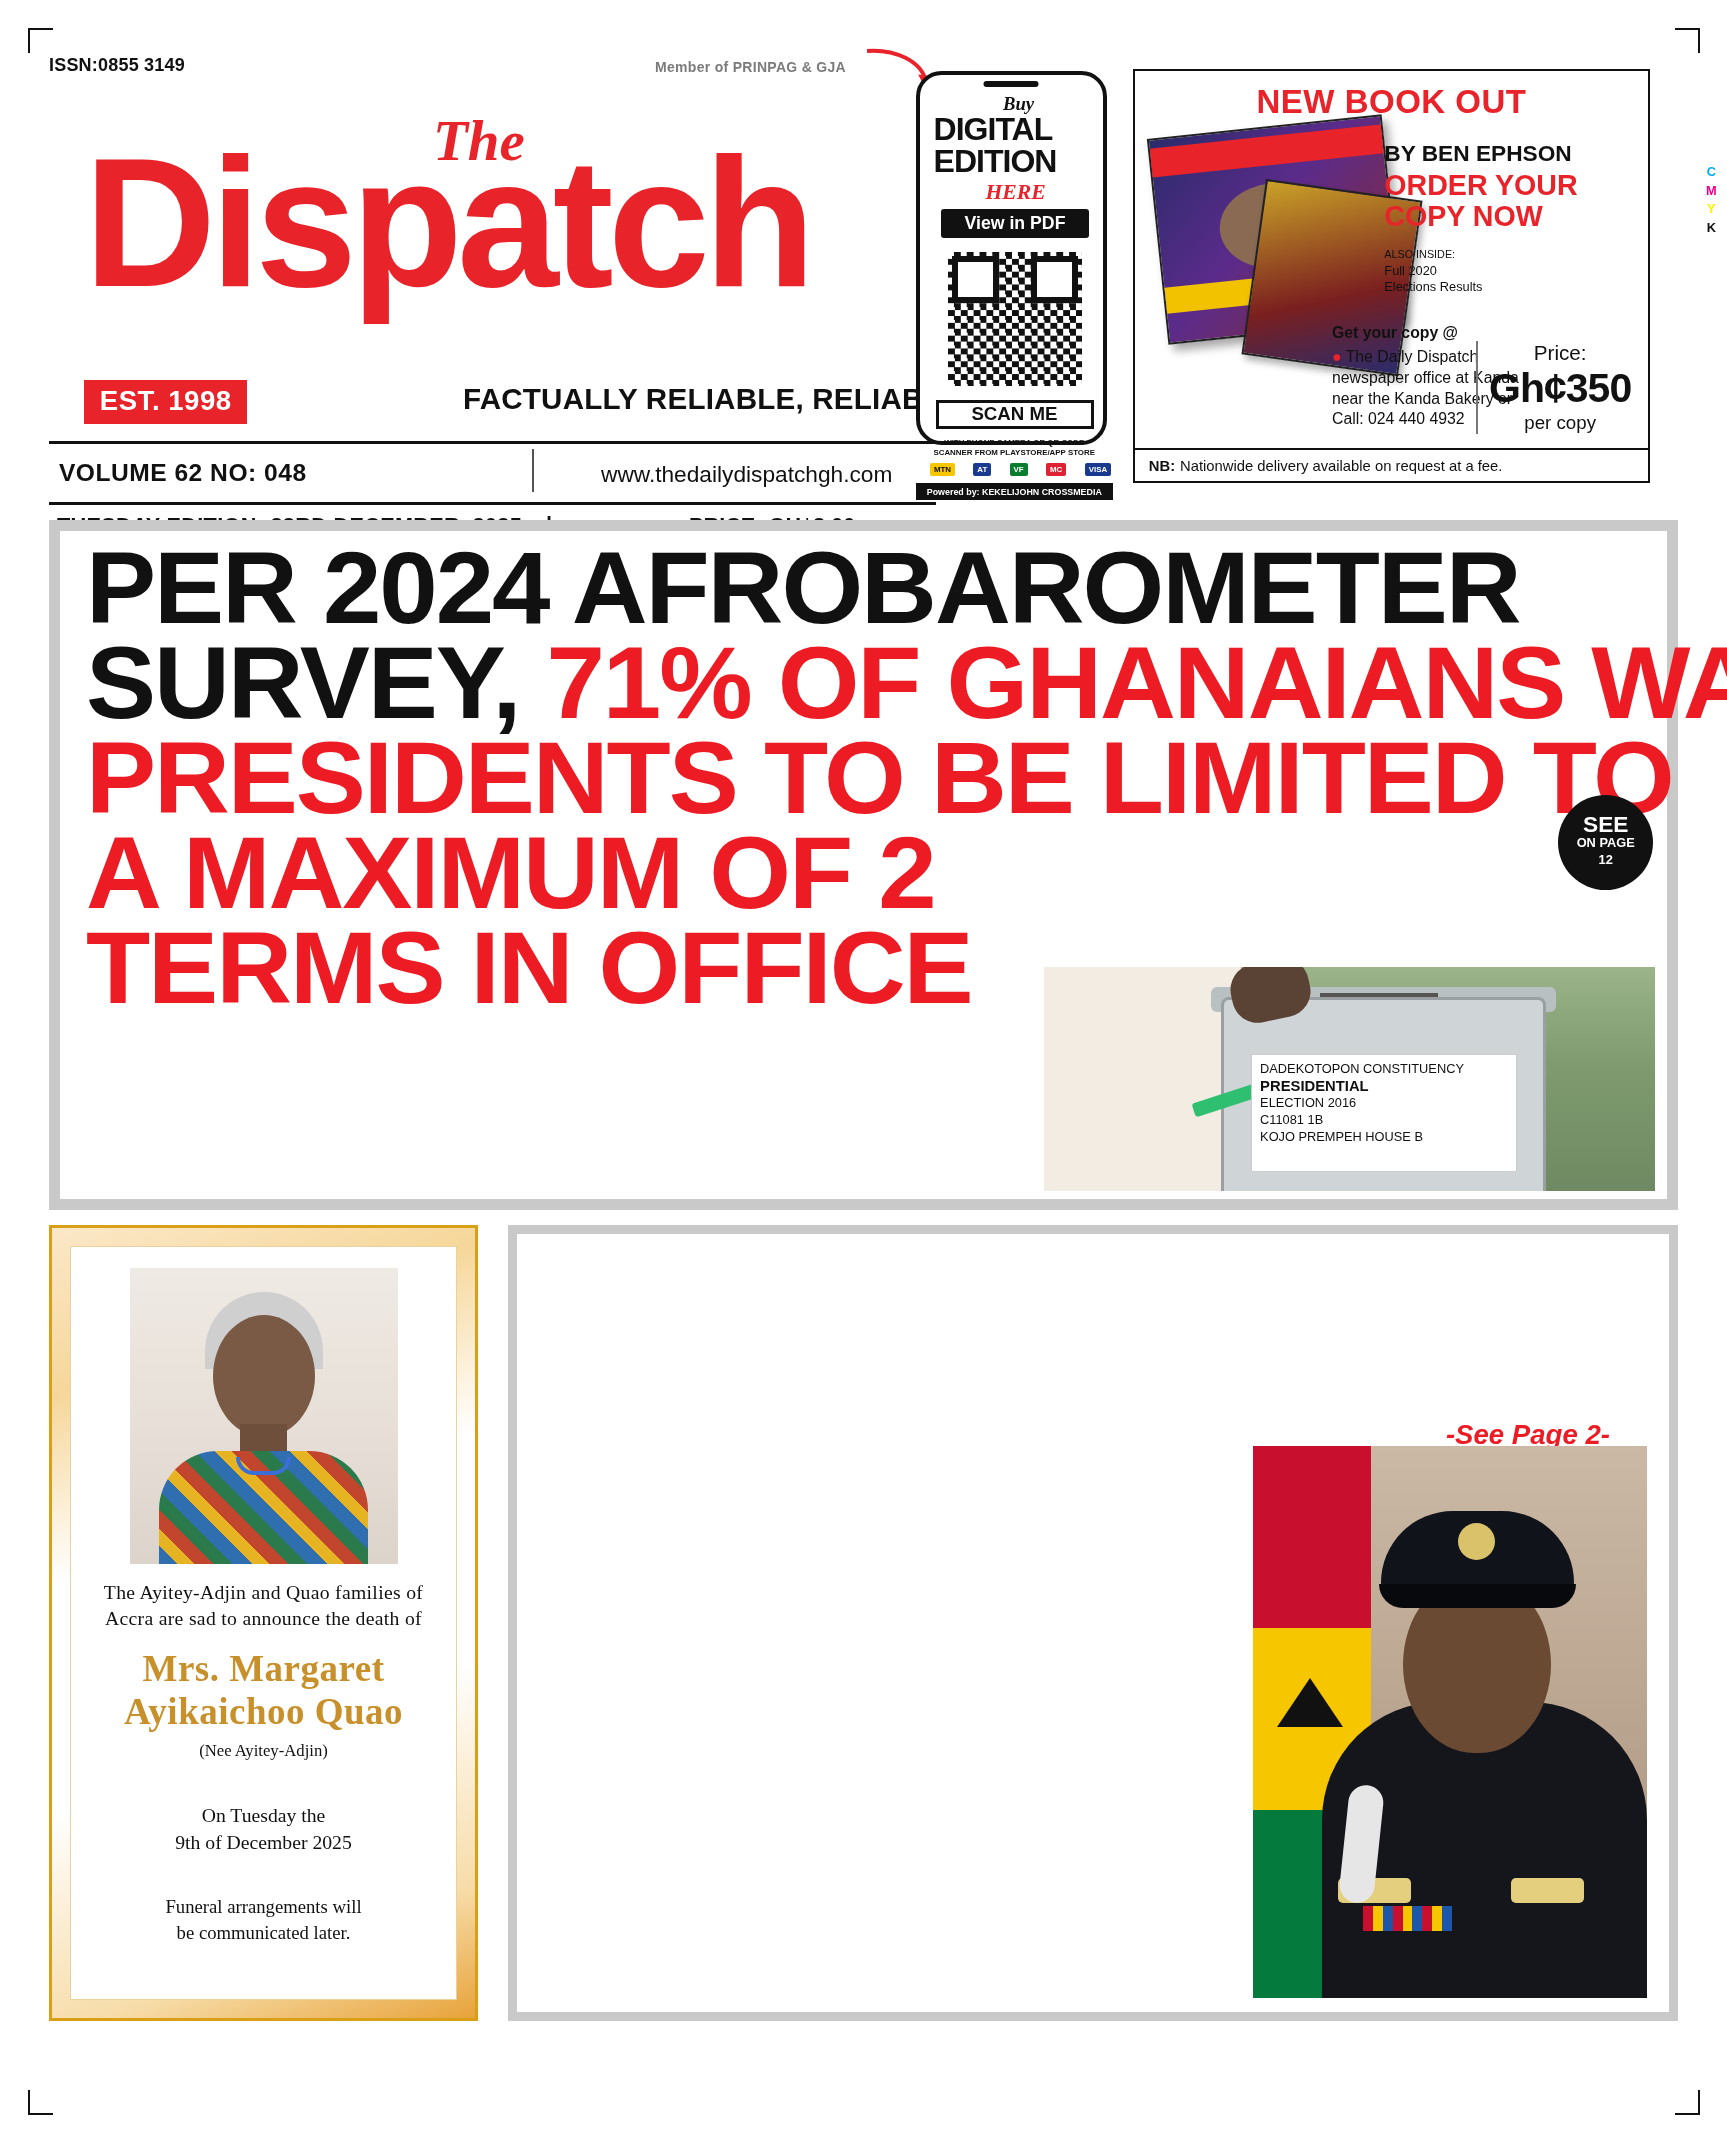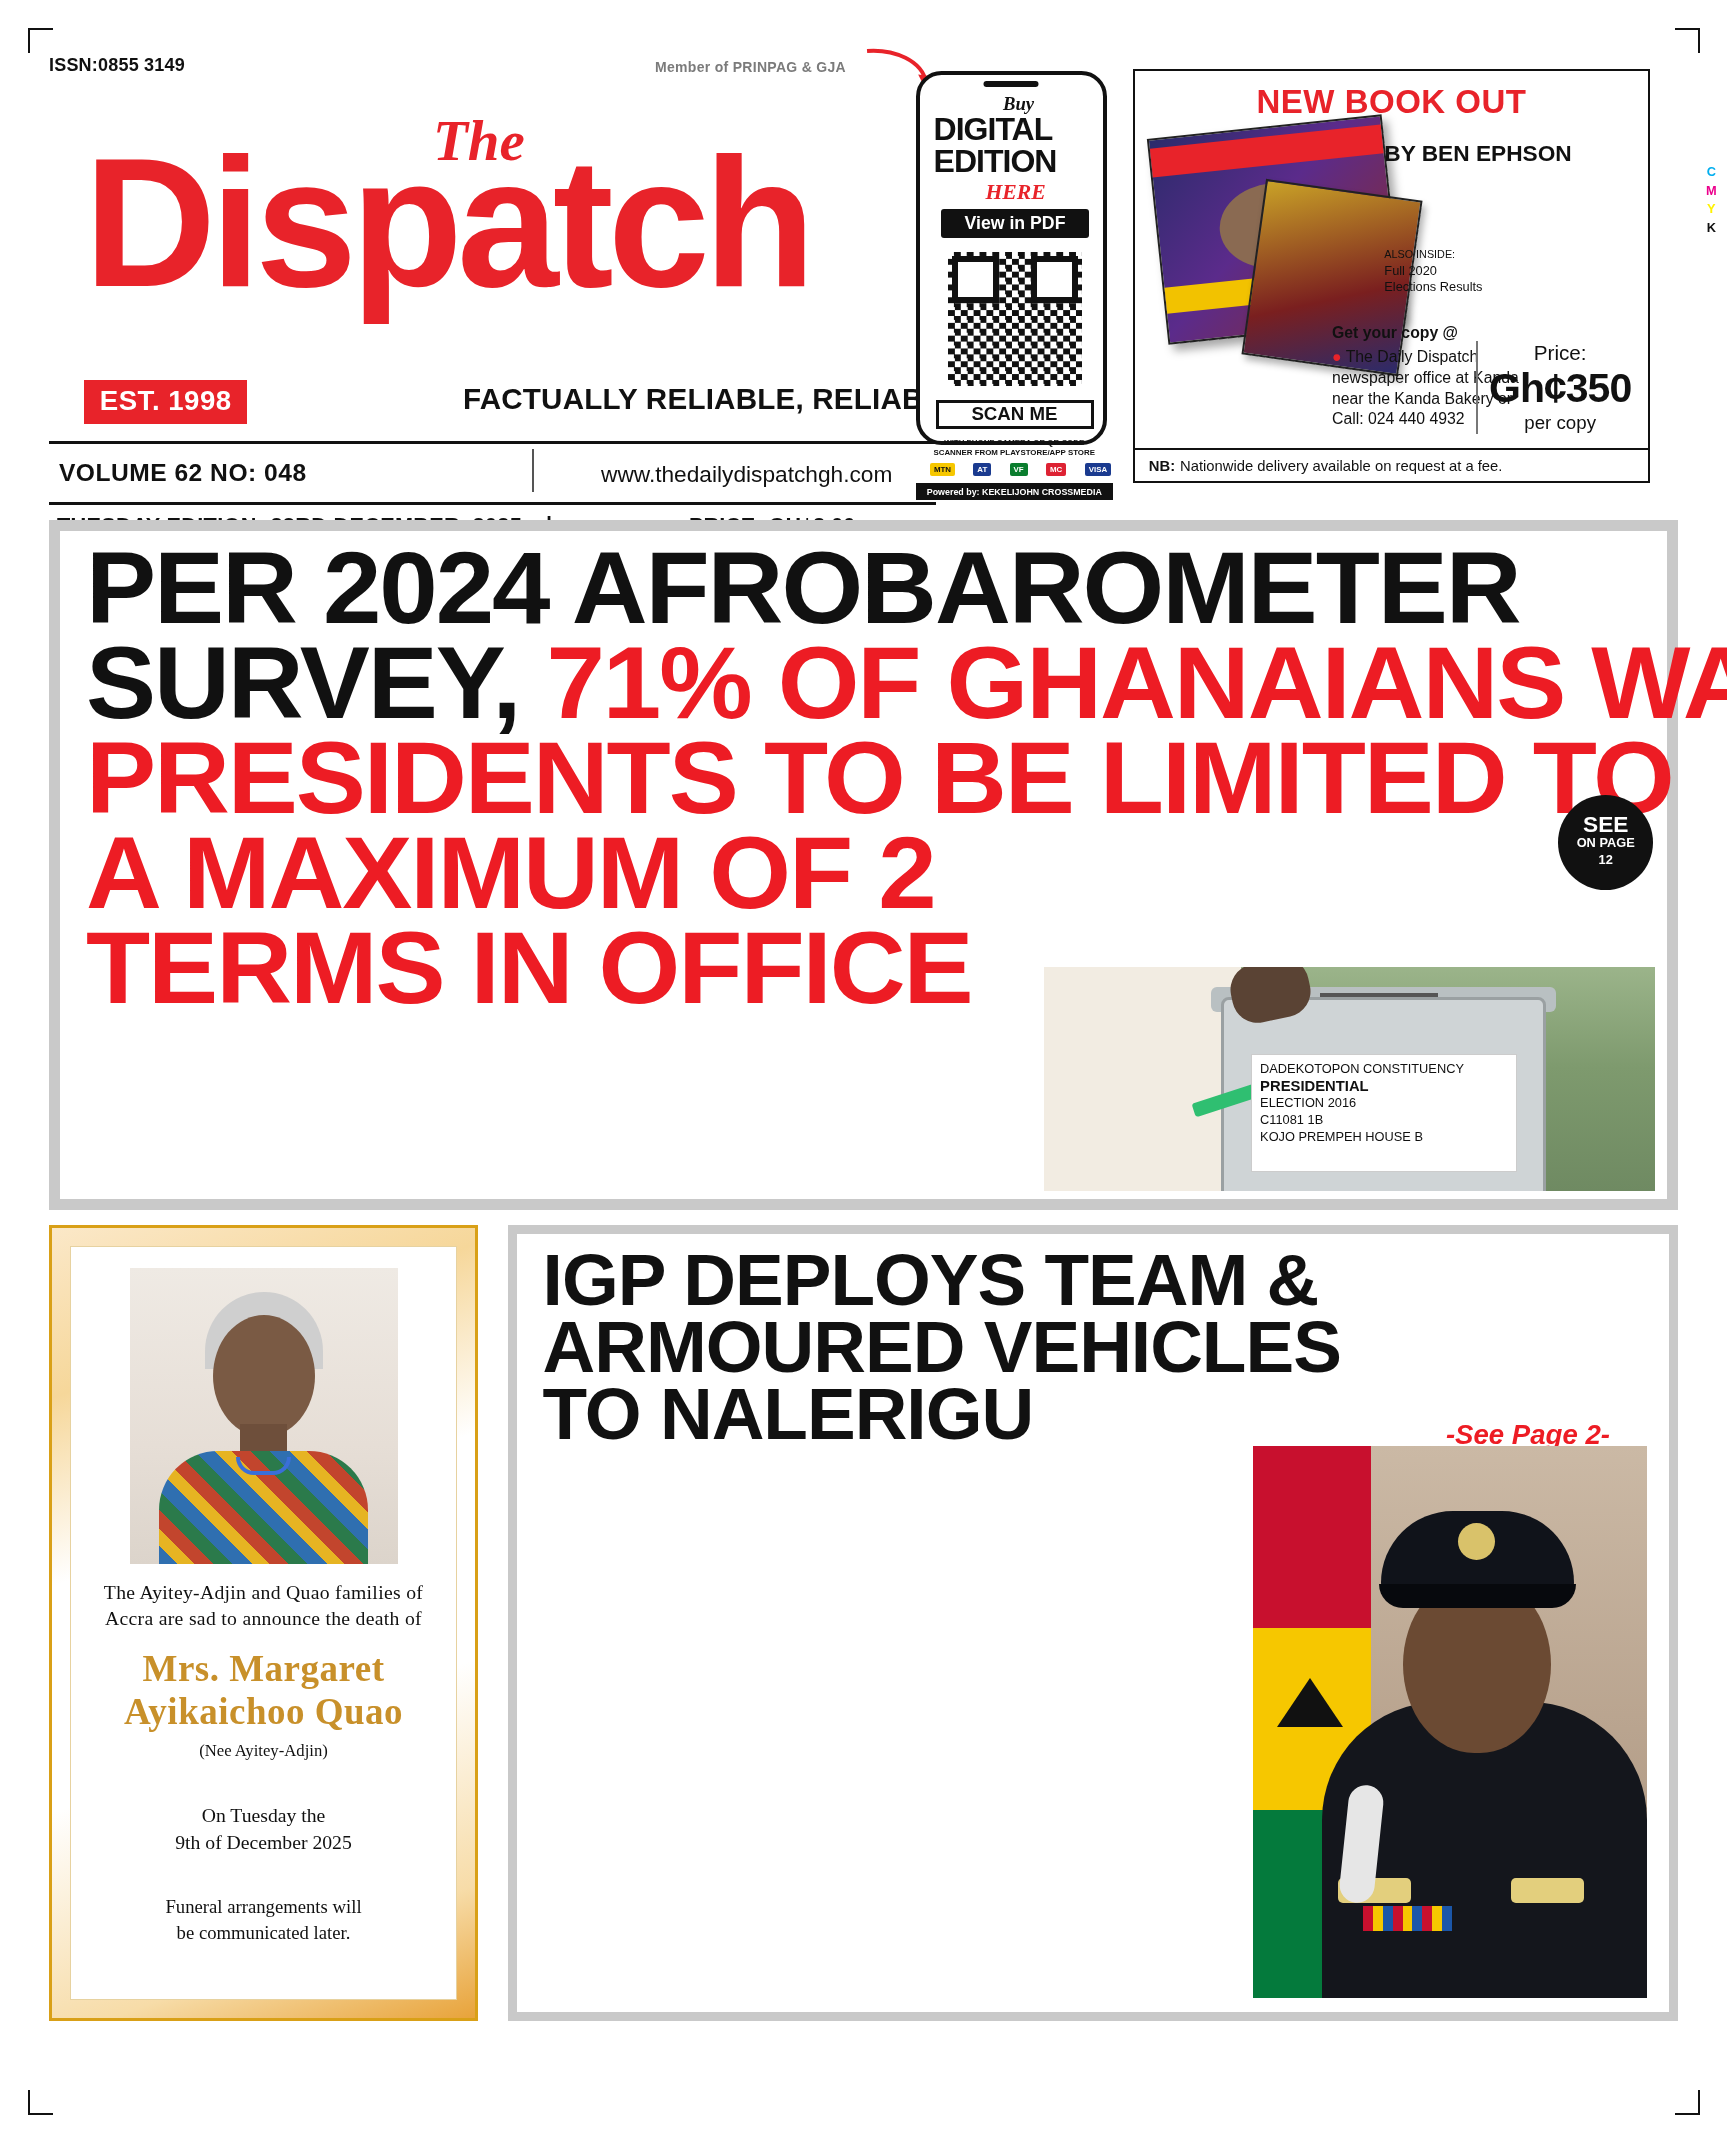--- a/index.html
+++ b/index.html
@@ -424,20 +424,24 @@
     <div class="newbook">NEW BOOK OUT</div>
 
     <div class="bookimg">
       <div class="band1"></div>
       <div class="band2"></div>
       <div class="face"></div>
     </div>
     <div class="bookimg2"></div>
 
     <div class="byben">BY BEN EPHSON</div>
+    <div class="order">
+      <span>ORDER YOUR</span><br>
+      <span>COPY NOW</span>
+    </div>
     <div class="alsoinside">
       <div class="ai-label">ALSO INSIDE:</div>
       <div>Full 2020</div>
       <div>Elections Results</div>
     </div>
 
     <div class="getcopy">
       <span class="ttl">Get your copy @</span>
       <span class="pin">●</span>
       <span>The Daily Dispatch</span><br>
@@ -517,25 +521,20 @@
         <span>9th of December 2025</span>
       </div>
       <div class="obit-note">
         <span>Funeral arrangements will</span><br>
         <span>be communicated later.</span>
       </div>
     </div>
   </div>
 
   <div class="igp">
-    <div class="igp-head">
-      <span>IGP DEPLOYS TEAM &amp;</span>
-      <span>ARMOURED VEHICLES</span>
-      <span>TO NALERIGU</span>
-    </div>
     <div class="see-page2">-See Page 2-</div>
 
 
     <div class="igp-portrait">
       <div class="flag"></div>
       <div class="star"></div>
       <div class="body"></div>
       <div class="face"></div>
       <div class="cap"></div>
       <div class="peak"></div>

